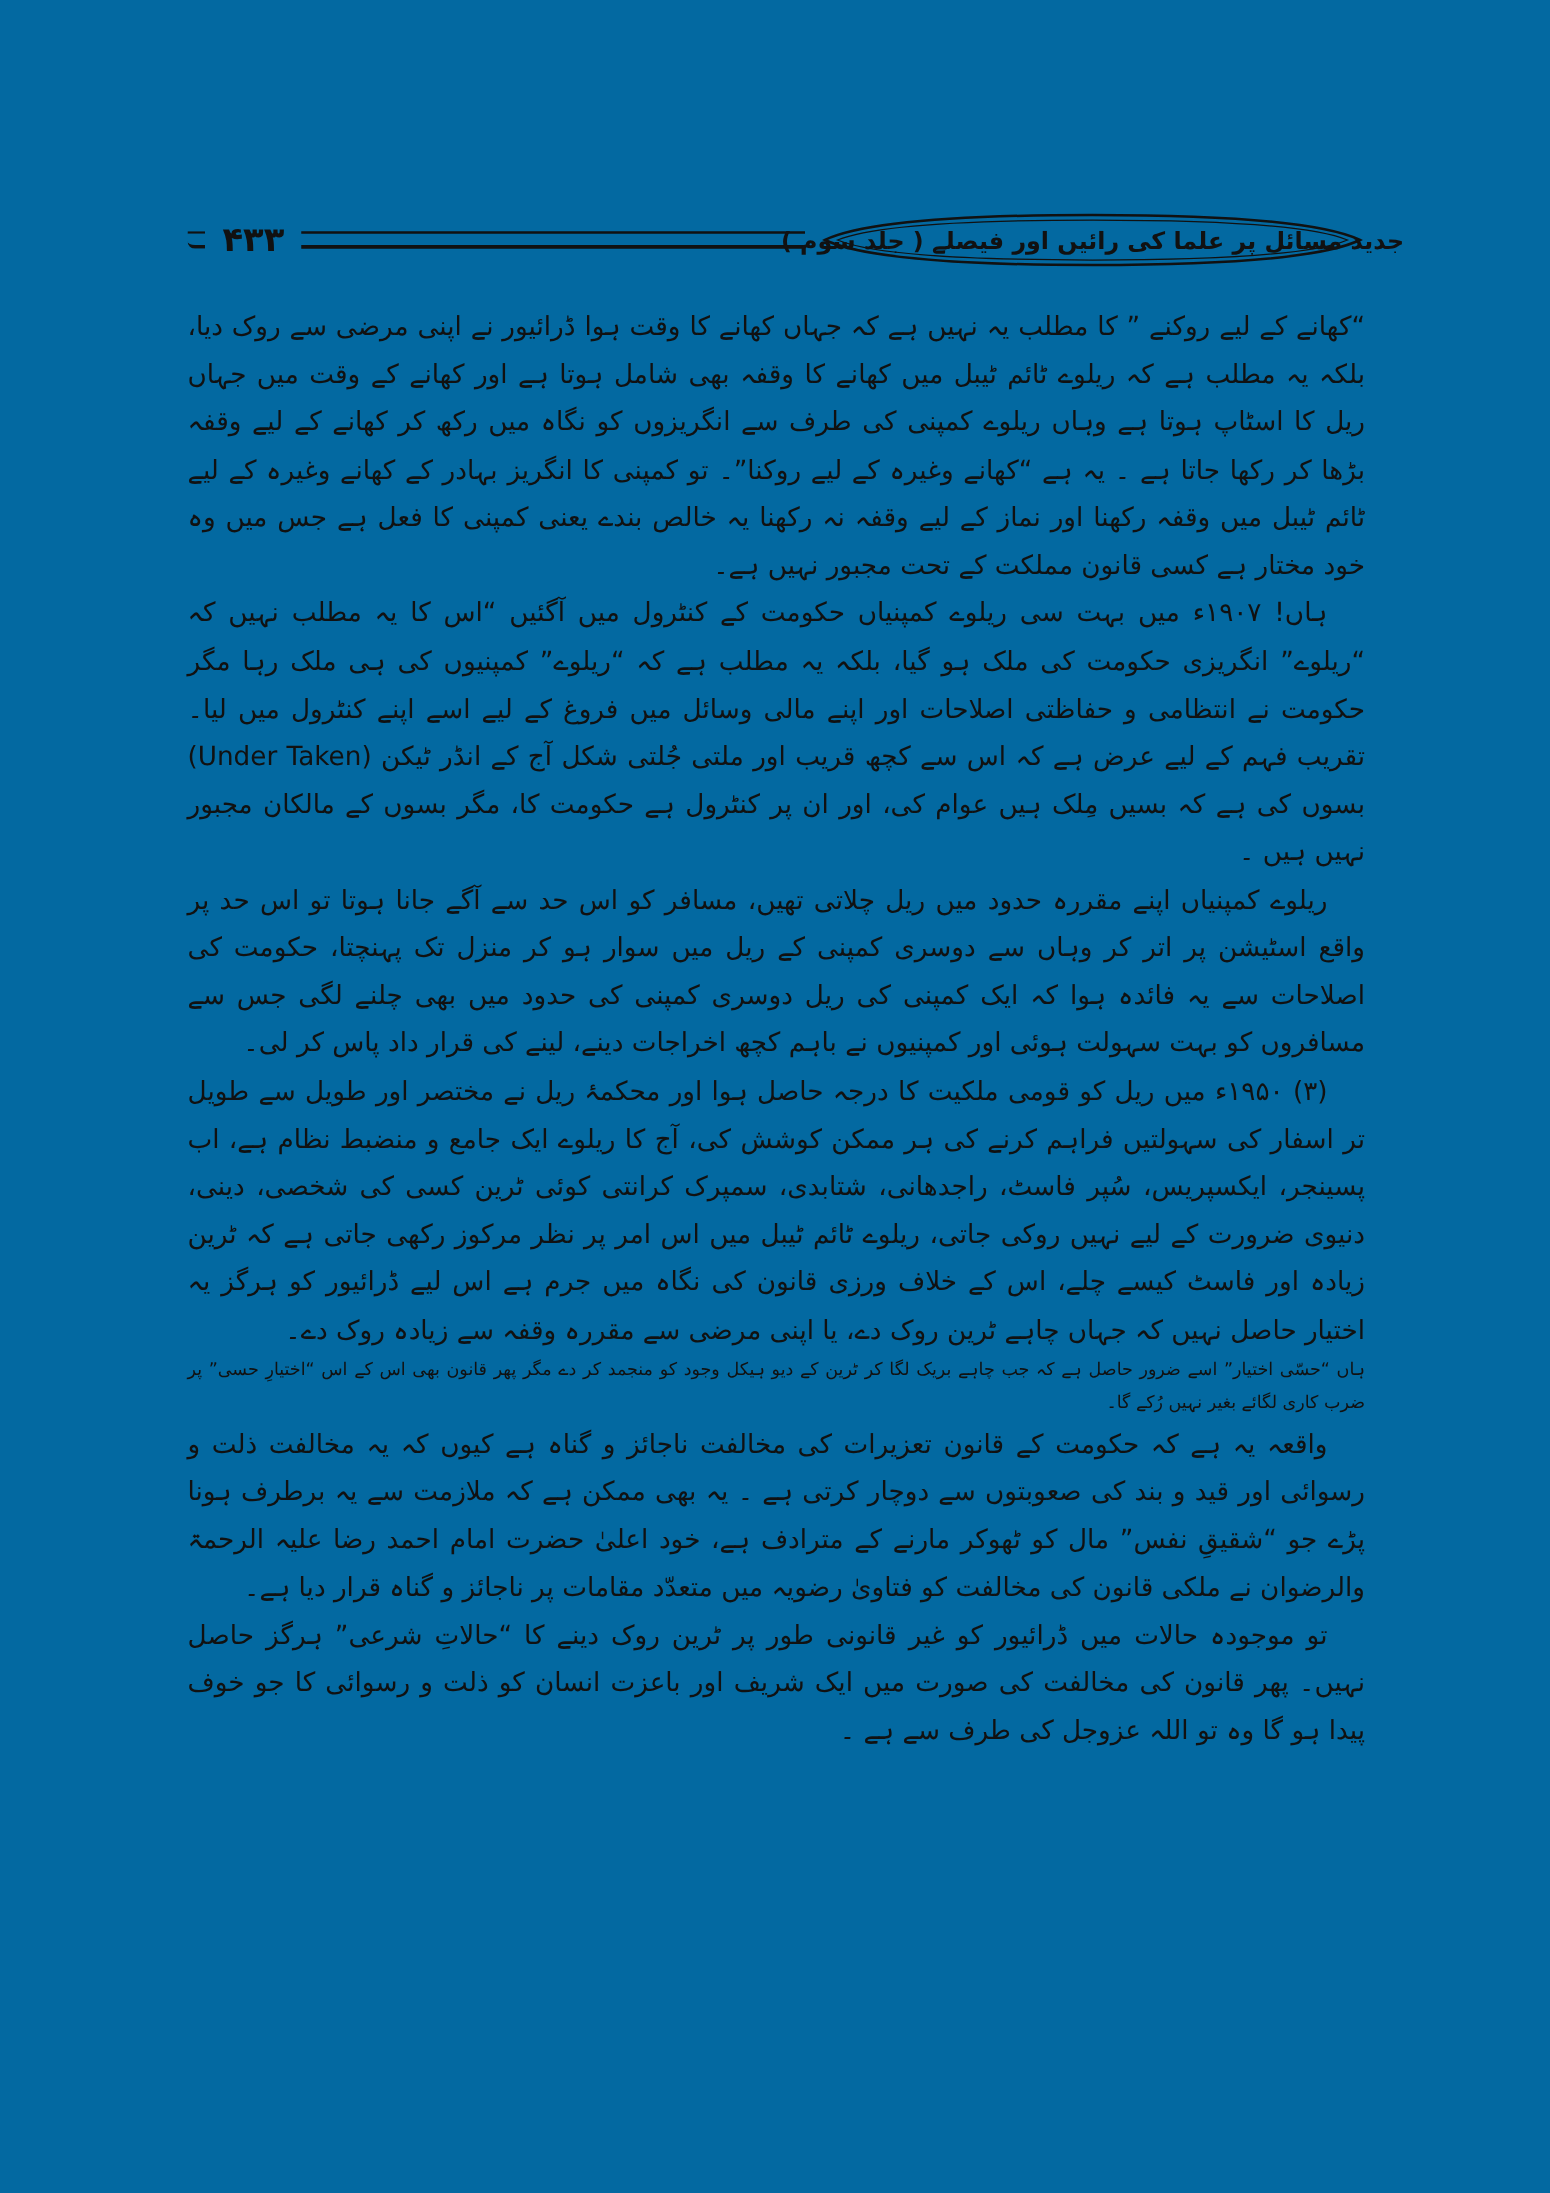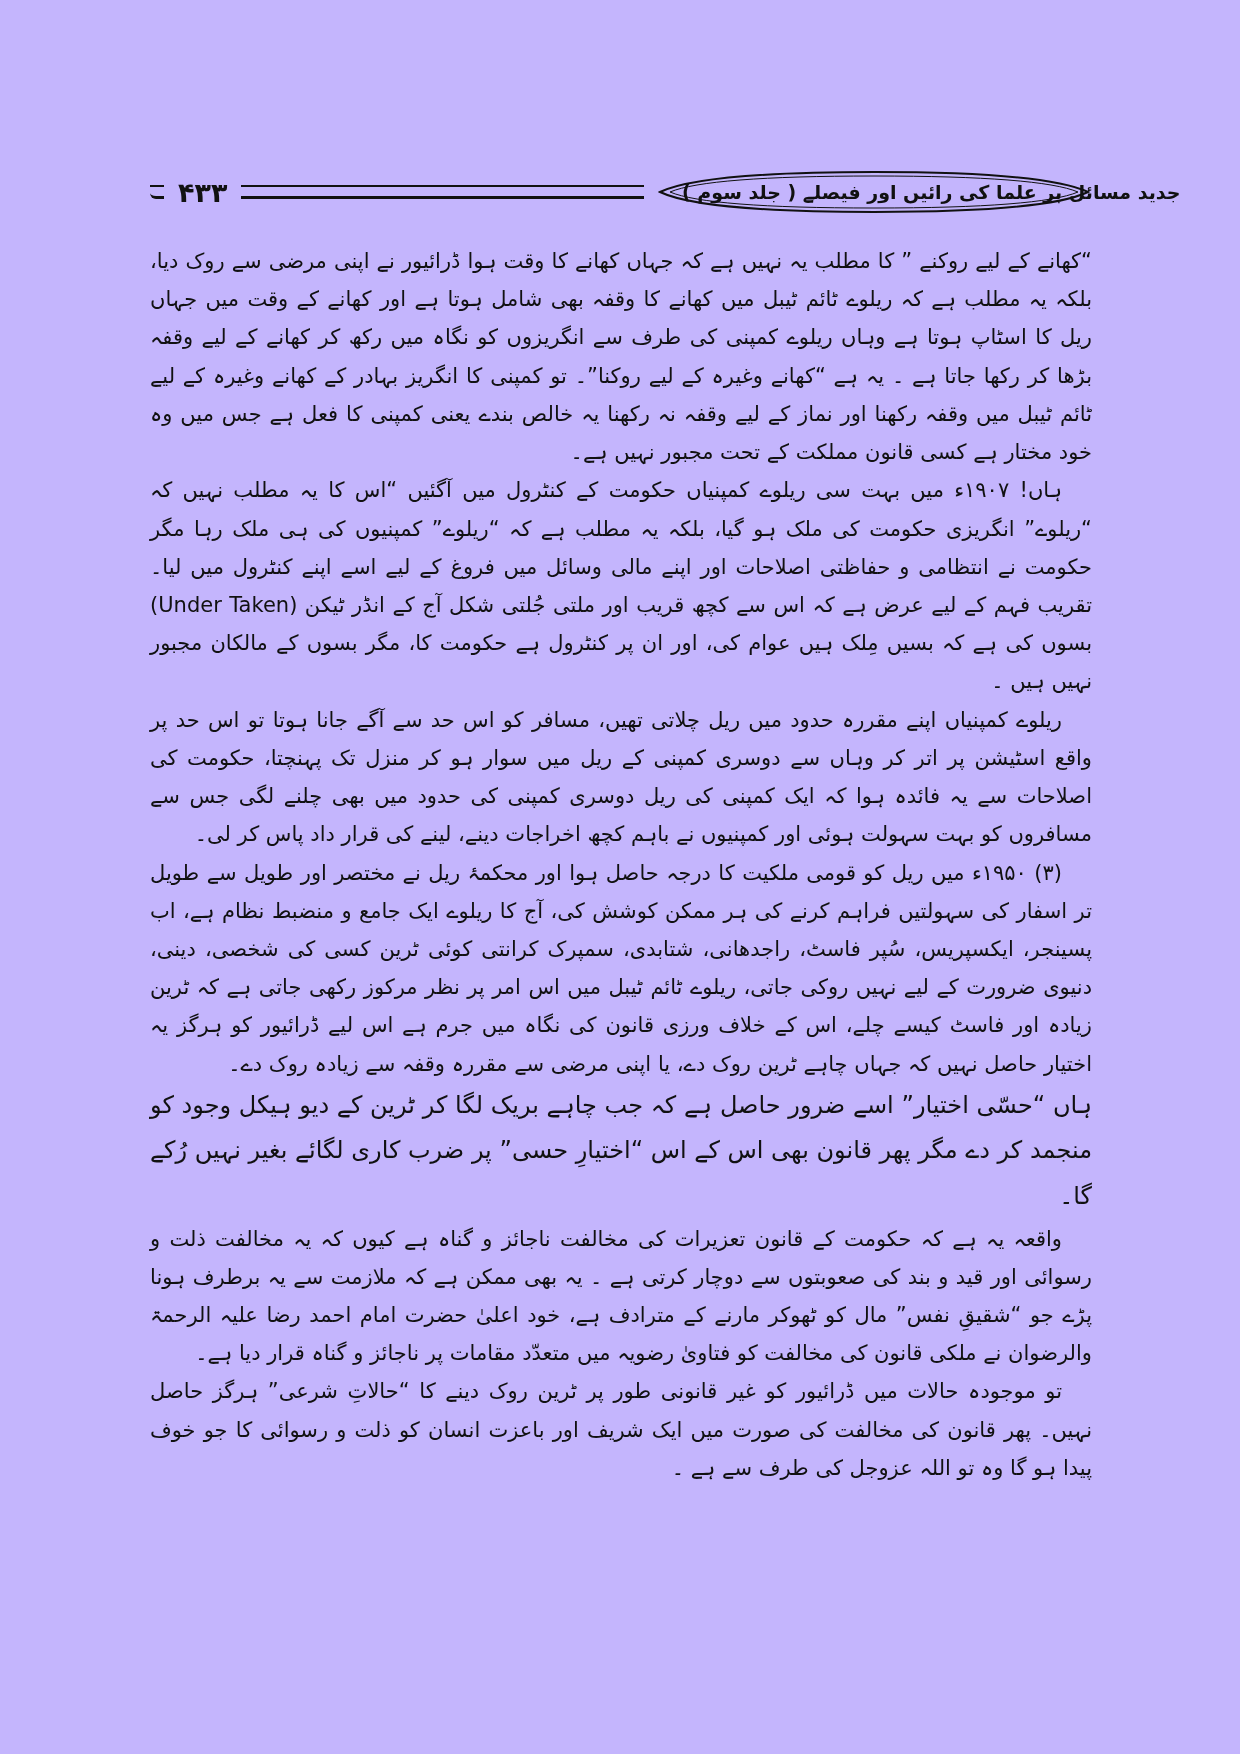--- a/index.html
+++ b/index.html
@@ -1,21 +1,21 @@
 <!DOCTYPE html>
 <html lang="ur"><head>
 <meta charset="utf-8">
 <style>
   html, body { margin: 0; padding: 0; background: #ffffff; }
   .page {
     position: relative;
     width: 1240px;
     height: 1754px;
     margin: 0 auto;
-    background: #c4b5fd;
+    background: #0369a1;
     box-sizing: border-box;
     padding: 168px 148px 0 150px;
     font-family: "DejaVu Sans", sans-serif;
     color: #111;
     overflow: hidden;
   }
   
   .header-row {
     direction: ltr;
     display: flex;
@@ -44,41 +44,42 @@
     border-top: 2px solid #111;
     border-bottom: 3px solid #111;
   }
   .cartouche {
     position: relative;
     width: 436px;
     height: 46px;
     flex: 0 0 auto;
     display: flex;
     align-items: center;
+    justify-content: center;
   }
   .cartouche svg { position: absolute; inset: 0; width: 100%; height: 100%; }
   .cartouche .title-text {
     position: relative;
     direction: rtl;
     font-size: 19px;
     font-weight: 700;
     white-space: nowrap;
     padding: 0 26px;
   }
   
   .body-text {
     direction: rtl;
     text-align: justify;
     font-size: 21px;
     font-weight: 400;
     line-height: 1.82;
   }
   .para { margin: 0; text-indent: 30px; }
   .para.no-indent { text-indent: 0; }
-  .para.small { font-size: 24px; line-height: 1.9; }
+  .para.small { font-size: 14px; line-height: 1.9; }
 </style>
 </head>
 <body>
 
 <div class="page">
 
   <div class="header-row">
     <div class="rule-end"></div>
     <div class="page-number">۴۳۳</div>
     <div class="double-rule"></div>

